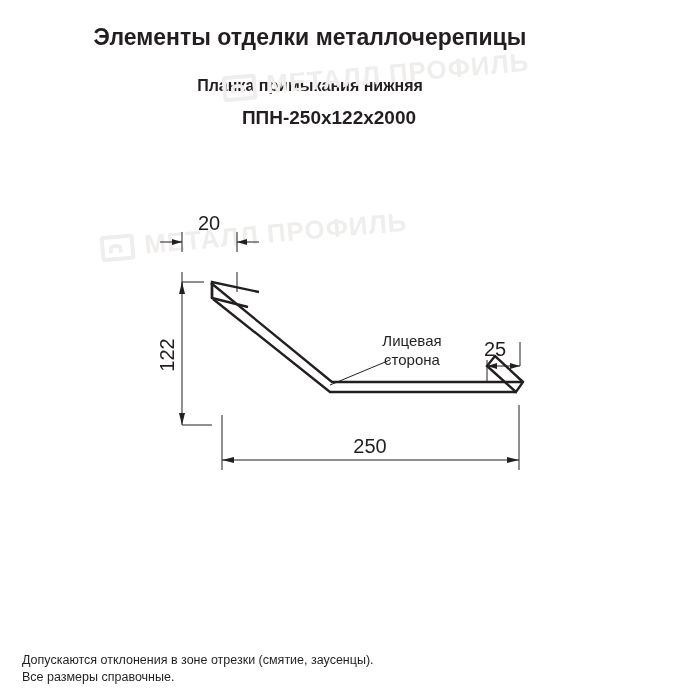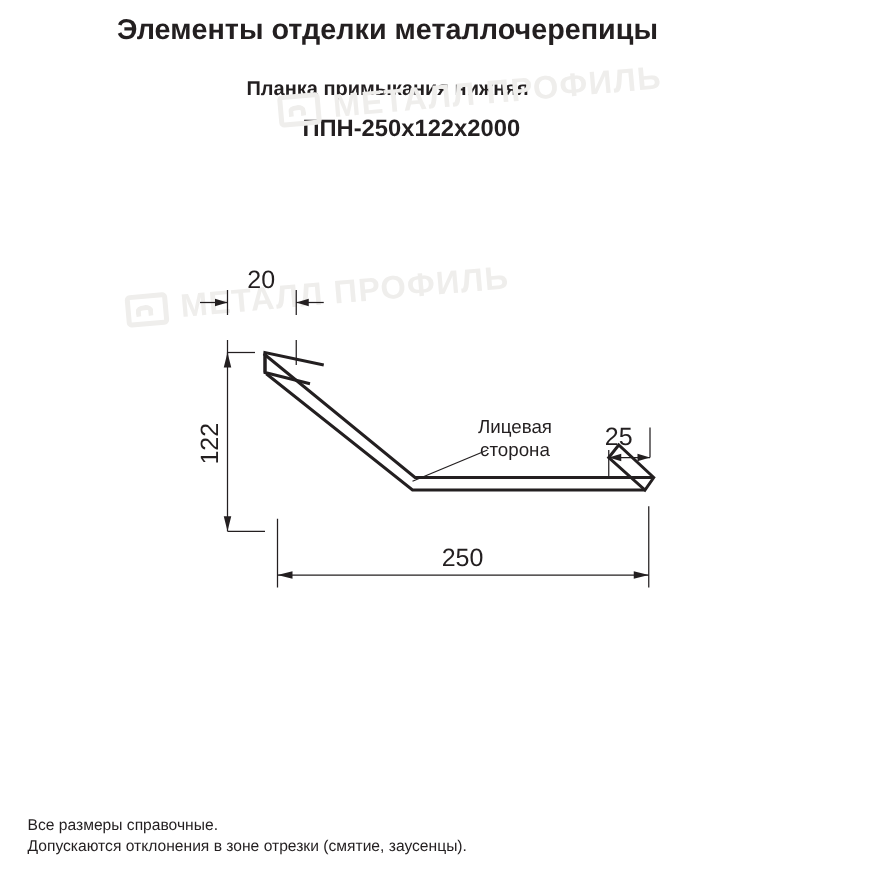--- a/index.html
+++ b/index.html
@@ -15,21 +15,21 @@
     overflow: hidden;
     position: relative;
   }
   .page {
     position: relative;
     width: 700px;
     height: 700px;
   }
   .title-block {
     position: absolute;
-    top: 8px;
+    top: 22px;
     left: 0;
     width: 620px;
     text-align: center;
   }
   .title-main {
     font-size: 23px;
     font-weight: bold;
     letter-spacing: 0px;
     line-height: 30px;
   }
@@ -184,17 +184,17 @@
 
       <text x="495" y="186" text-anchor="middle" font-family="Liberation Sans, sans-serif" font-size="20" fill="#231f20">25</text>
 
       <text x="412" y="176" text-anchor="middle" font-family="Liberation Sans, sans-serif" font-size="15" fill="#231f20">Лицевая</text>
       <text x="412" y="195" text-anchor="middle" font-family="Liberation Sans, sans-serif" font-size="15" fill="#231f20">сторона</text>
 
     </svg>
   </div>
 
   <div class="footer">
+    <div>Допускаются отклонения в зоне отрезки (смятие, заусенцы).</div>
     <div>Все размеры справочные.</div>
-    <div>Допускаются отклонения в зоне отрезки (смятие, заусенцы).</div>
   </div>
 
 </div>
 
 </body></html>

